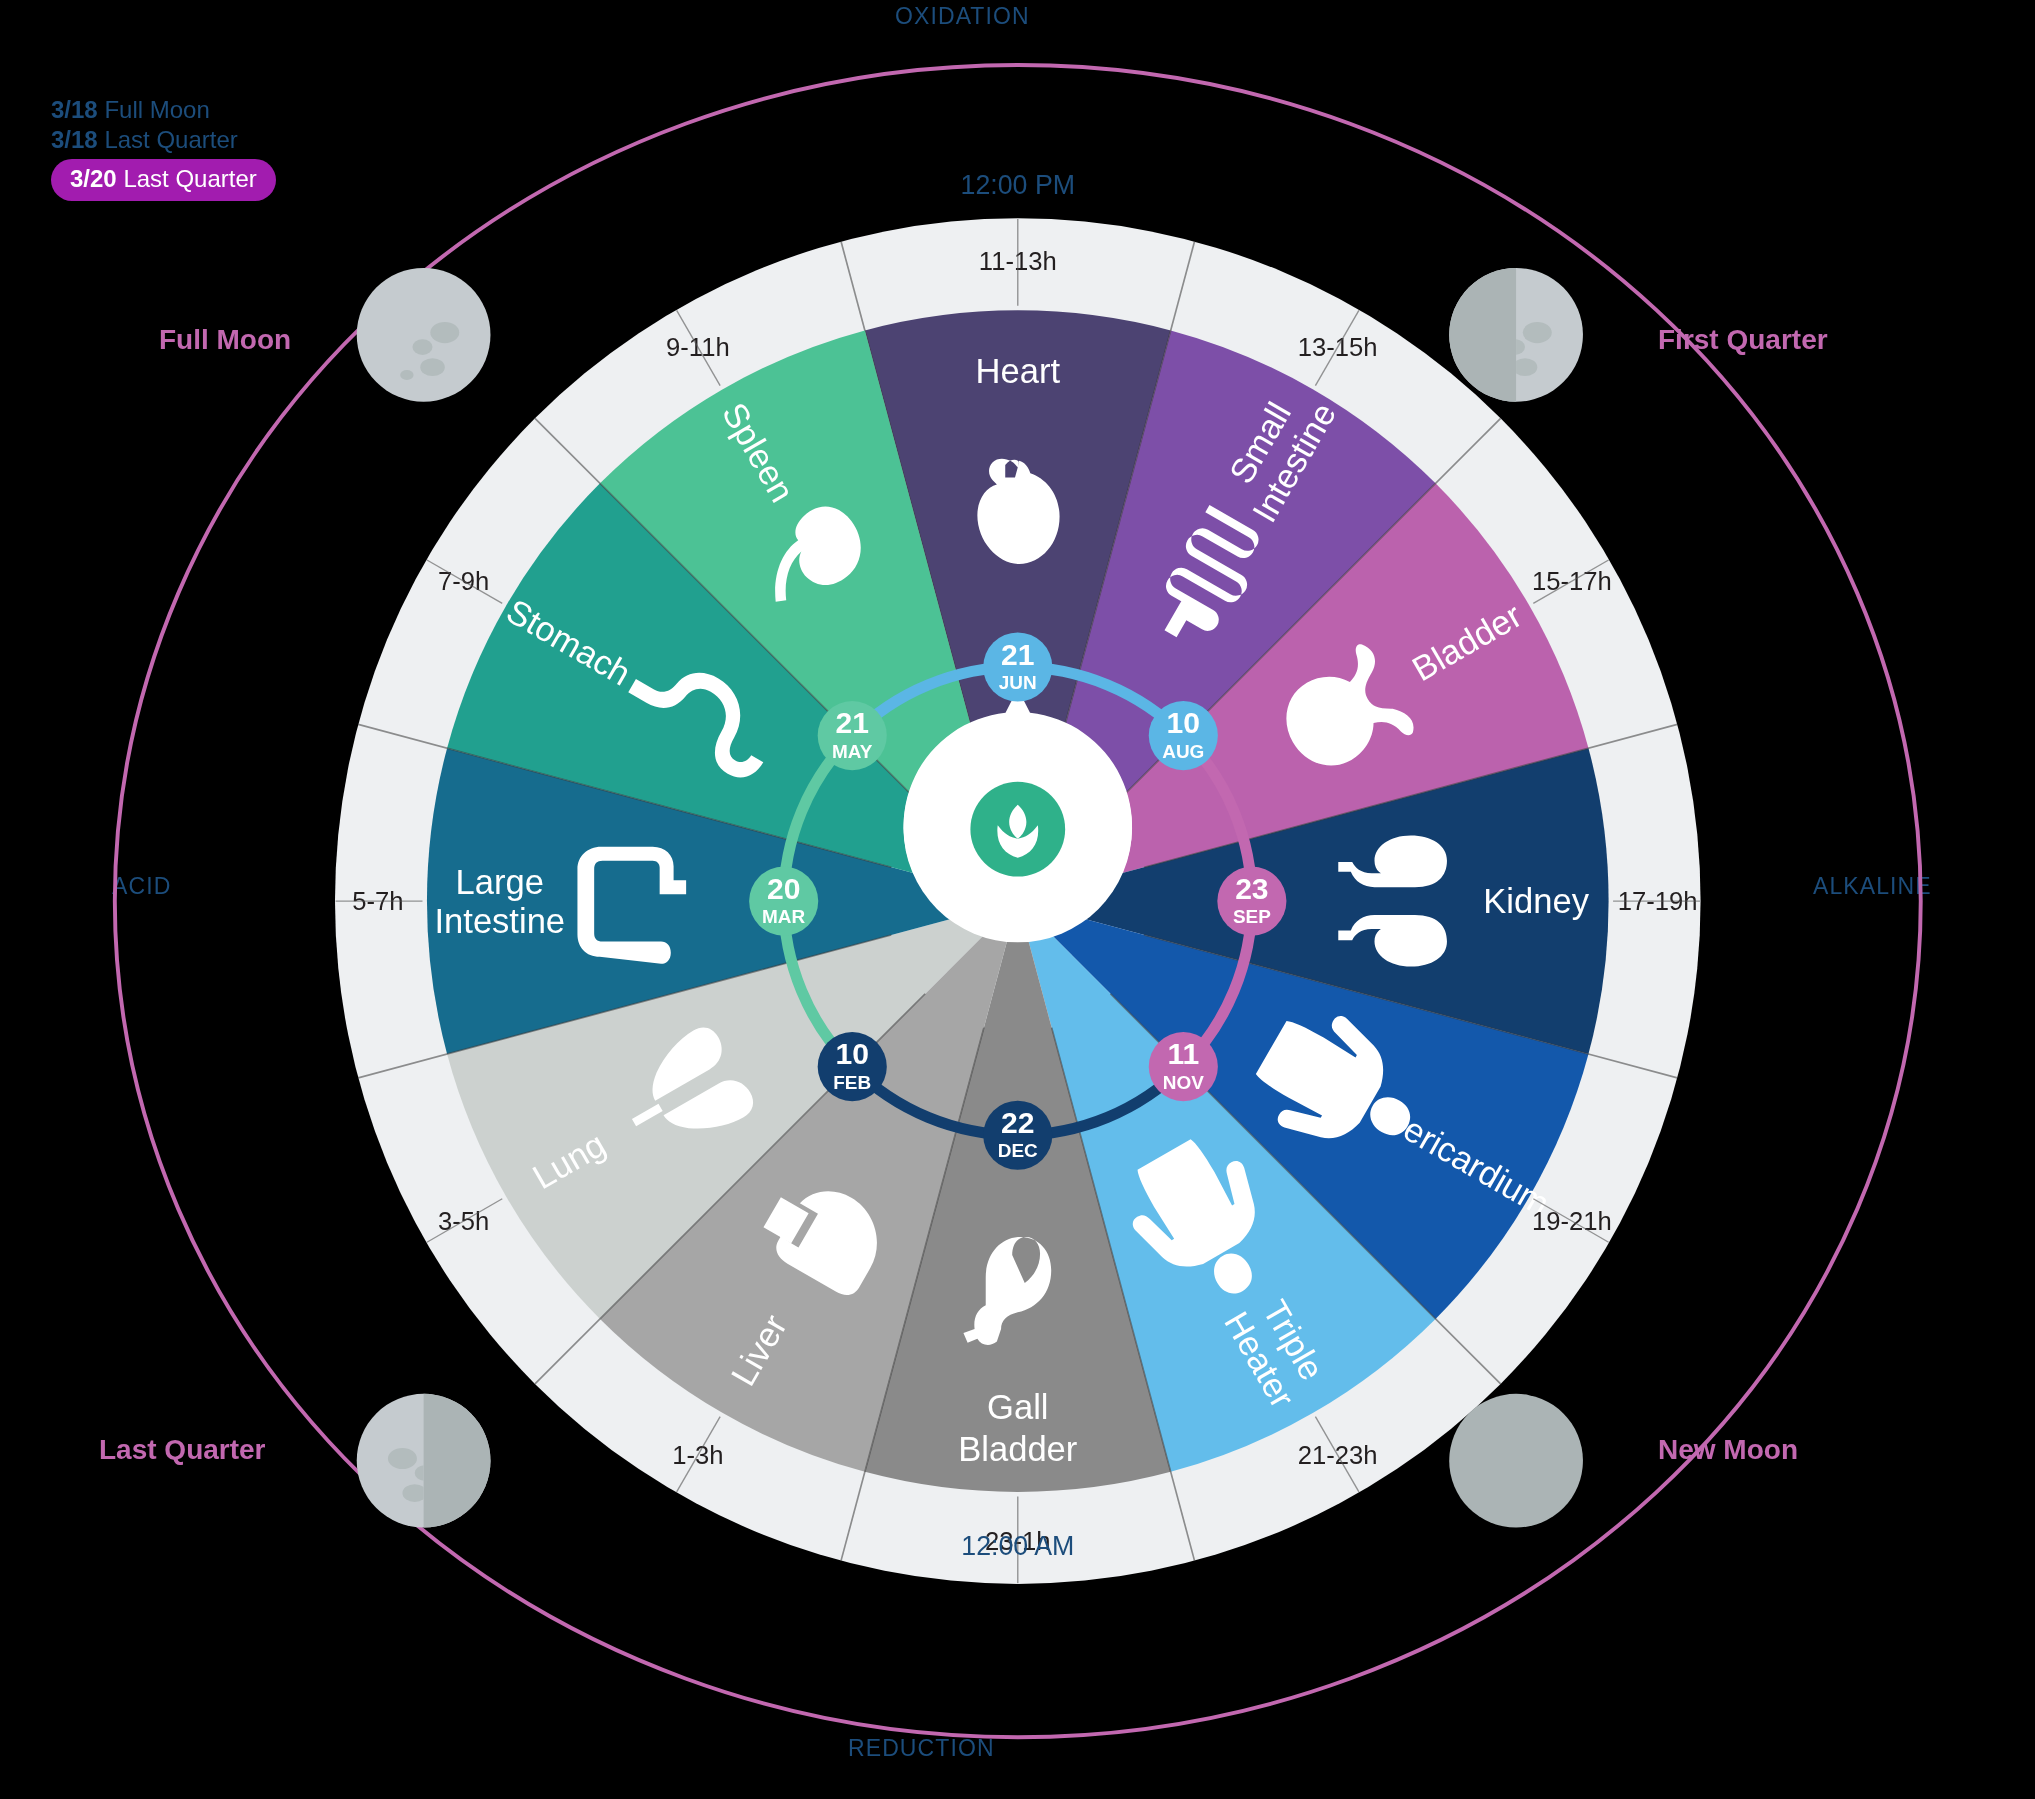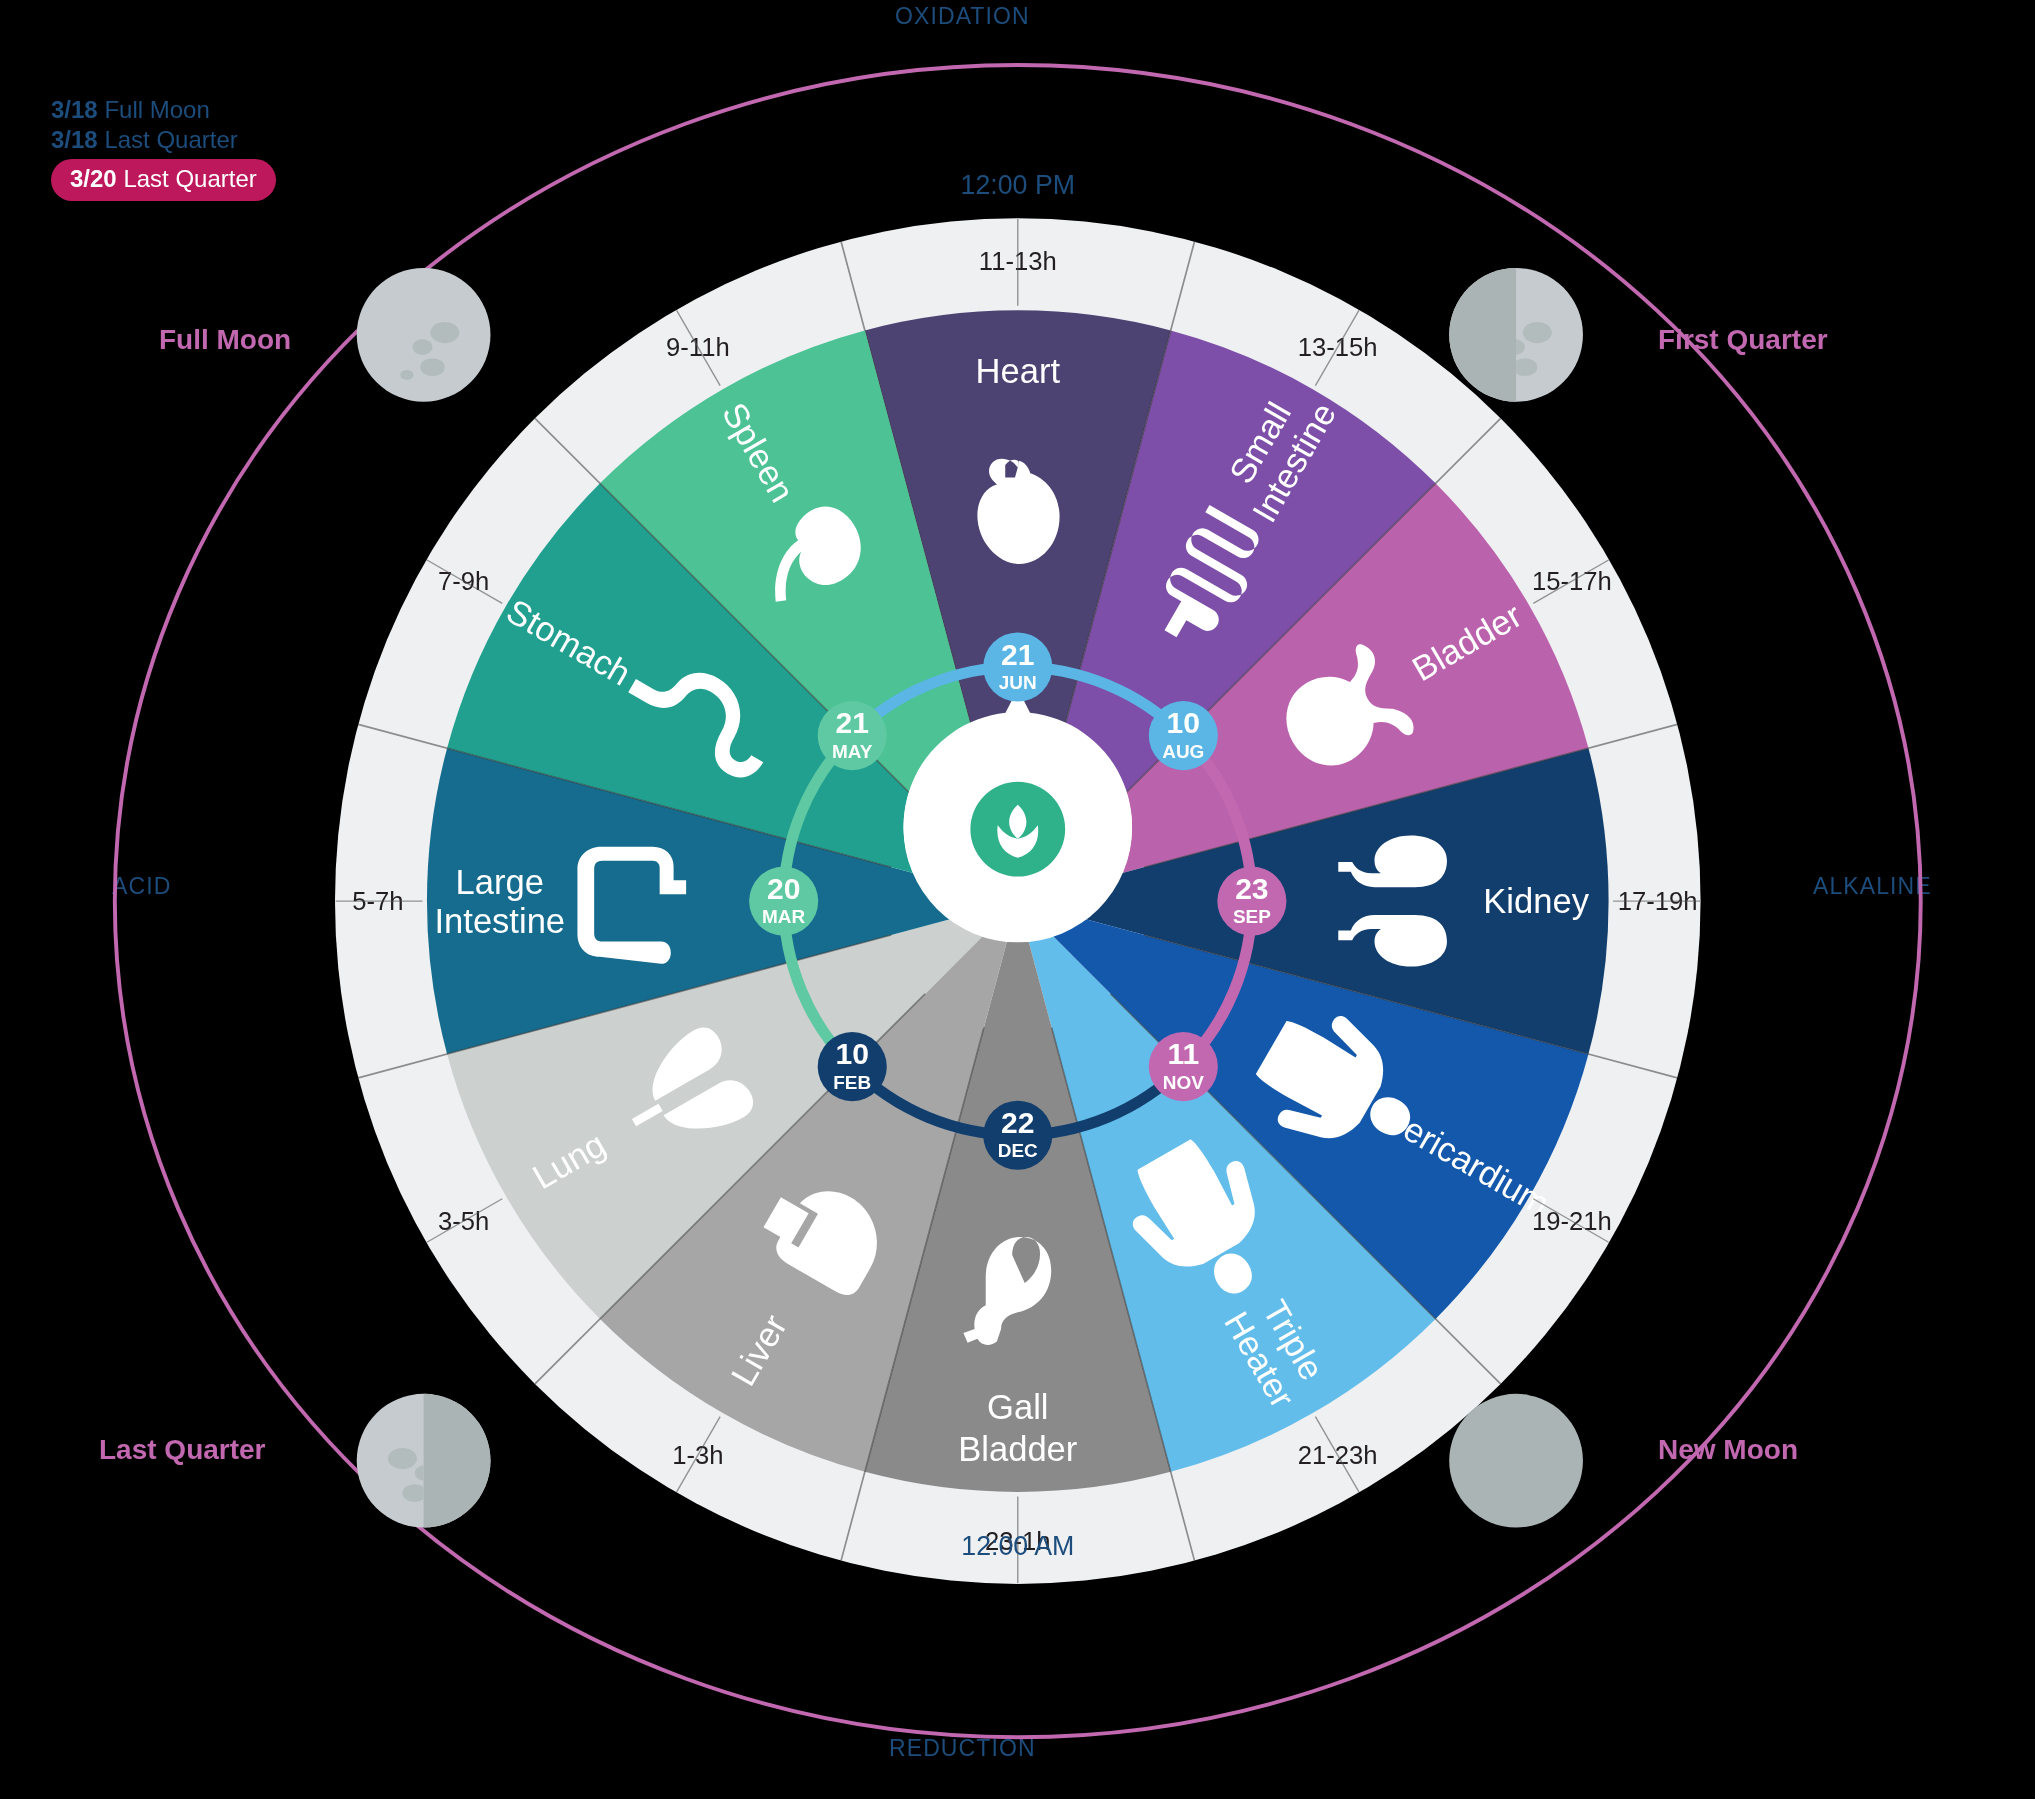--- a/index.html
+++ b/index.html
@@ -4,28 +4,28 @@
 <style>
   html,body{margin:0;padding:0;background:#000;}
   body{width:2035px;height:1800px;position:relative;overflow:hidden;
        font-family:"Liberation Sans",sans-serif;}
   .abs{position:absolute;}
   
   #legend{left:51px;top:95px;width:368px;}
   #legend .row{font-size:24px;line-height:1.23;color:#1c4d7c;white-space:nowrap;}
   #legend .row .d{font-weight:bold;}
   #legend .row .n{color:#1c4d7c;}
-  #legend .pill{display:inline-block;background:#be185d;border-radius:33px;
+  #legend .pill{display:inline-block;background:#a21caf;border-radius:33px;
                 padding:5.6px 19px 7.8px 19px;color:#fff;margin-top:4.5px;}
   #legend .pill .d{font-weight:bold;color:#fff;}
   #legend .pill .n{color:#fff;}
   
   .axisword{color:#1c4d7c;font-size:23px;letter-spacing:1.1px;font-weight:400;}
   #lbl-oxidation{left:895px;top:3.3px;}
-  #lbl-reduction{left:889px;top:1735px;}
+  #lbl-reduction{left:848px;top:1735px;}
   #lbl-acid{left:70px;top:873px;margin-left:42px;}
   #lbl-alkaline{left:1813px;top:873px;}
   
   .moonlabel{color:#c268b0;font-size:28px;font-weight:bold;white-space:nowrap;}
   #mlab-full{left:159px;top:324px;}
   #mlab-first{left:1658px;top:324px;}
   #mlab-last{left:99px;top:1434px;}
   #mlab-new{left:1658px;top:1434px;}
   
   #wheel{left:0;top:0;}

